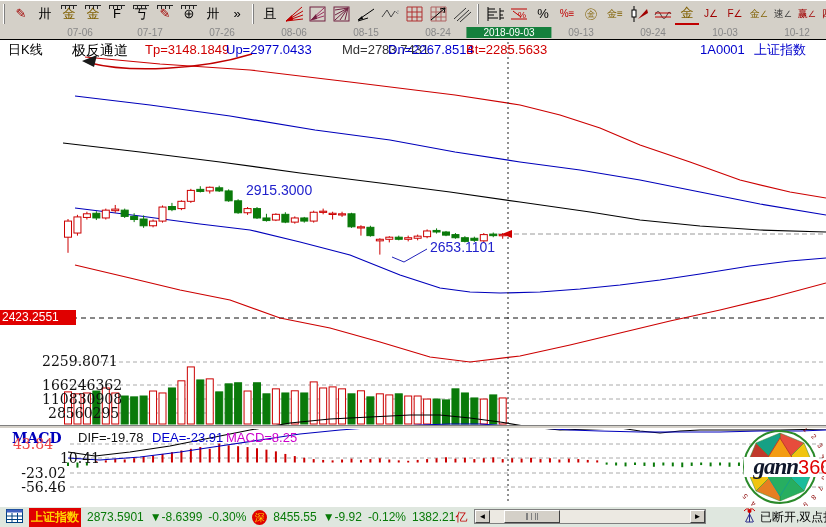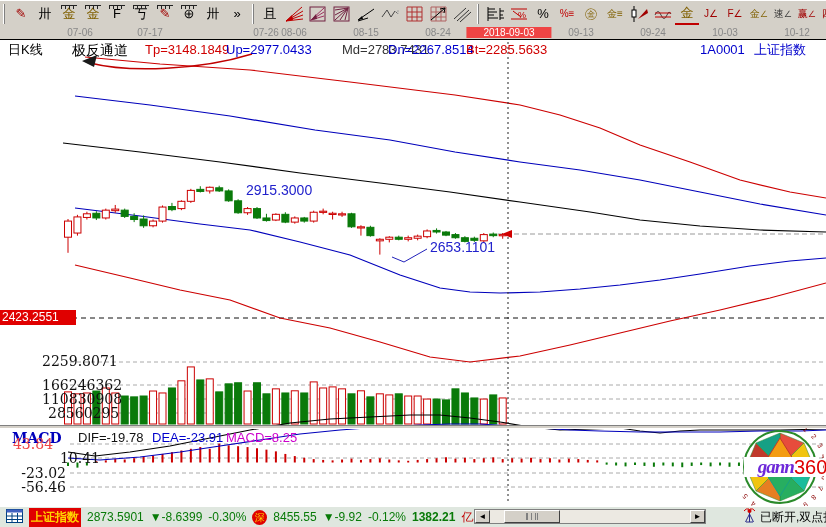--- a/index.html
+++ b/index.html
@@ -12,37 +12,37 @@
   .ticon{width:24px;height:21px;display:flex;align-items:center;justify-content:center;
          font-size:13px;line-height:1;cursor:default;flex:0 0 auto;}
   .ticon.grid{position:relative;}
   .ticon.grid::before{content:"";position:absolute;top:2px;left:4px;right:4px;height:3px;
          border-top:1px solid #222;background:repeating-linear-gradient(90deg,#222 0 1px,transparent 1px 4px);}
   .ticon svg{display:block;}
   
   .daterow{position:absolute;left:0;top:26px;width:826px;height:14px;background:#d4d0c8;
            border-bottom:1px solid #000;box-sizing:border-box;font-size:10px;color:#888;}
   .dtick{position:absolute;top:1px;transform:translateX(-50%);white-space:nowrap;}
-  .dtick.hl{background:#ef4444;color:#fff;padding:0 17px;}
+  .dtick.hl{background:#15803d;color:#fff;padding:0 17px;}
   
   .chart{position:absolute;left:0;top:40px;width:704px;height:466px;background:#fff;}
   .chart svg{position:absolute;left:0;top:0;}
   .lab{position:absolute;white-space:nowrap;line-height:1;}
   .serif{font-family:"DejaVu Serif","Liberation Serif",serif;}
   .infoline{font-size:13px;}
   .alertbox{position:absolute;left:0;top:270px;width:76px;height:15px;background:#e00000;color:#fff;
             font-size:12px;line-height:15px;padding-left:2px;box-sizing:border-box;}
   .divider{position:absolute;left:0;width:826px;height:4px;background:#d4d0c8;
            border-top:1px solid #808080;border-bottom:1px solid #fff;box-sizing:border-box;}
   
   .logo{position:absolute;left:740px;top:388px;width:84px;height:78px;}
   .logo .band{position:absolute;left:4px;top:29px;width:74px;height:20px;background:#fff;
               display:flex;align-items:center;justify-content:center;}
   .logo .g1{font-family:"Liberation Serif",serif;font-style:italic;font-weight:bold;
-            font-size:19px;color:#6d28d9;letter-spacing:-1px;margin-left:23px;}
+            font-size:23px;color:#0f172a;letter-spacing:-1px;margin-left:23px;}
   .logo .g2{font-family:"Liberation Sans",sans-serif;font-weight:normal;font-size:20px;color:#e00000;}
   
   .status{position:absolute;left:0;top:506px;width:826px;height:21px;background:#dfe7df;
           border-top:1px solid #fff;box-sizing:border-box;font-size:12px;display:flex;align-items:center;}
   .status .item{margin-right:6px;white-space:nowrap;}
   .green{color:#087a08;}
   .tab-red{background:#e00000;color:#ffd400;padding:1px 2px;font-weight:bold;}
   .szbadge{display:inline-block;width:15px;height:15px;border-radius:50%;background:#e00000;color:#ffd400;
            font-size:10px;line-height:15px;text-align:center;}
   .redtxt{color:#c00000;}
@@ -162,21 +162,21 @@
       <span class="ticon" style="color: rgb(160, 0, 0); font-size: 10px;">F∠</span>
       <span class="ticon" style="color: rgb(128, 96, 0); font-size: 10px;">金∠</span>
       <span class="ticon" style="color: rgb(51, 51, 51); font-size: 10px;">速∠</span>
       <span class="ticon" style="color: rgb(160, 0, 0); font-size: 10px;">赢∠</span>
       <span class="ticon" style="color: rgb(160, 0, 0); font-size: 10px;">四∠</span>
     </div>
 
   <div class="daterow" id="daterow">
       <span class="dtick" style="left: 80px;">07-06</span>
       <span class="dtick" style="left: 150px;">07-17</span>
-      <span class="dtick" style="left: 222px; margin-left: 44px;">07-26</span>
+      <span class="dtick" style="left: 222px;">07-26</span>
       <span class="dtick" style="left: 294px;">08-06</span>
       <span class="dtick" style="left: 366px;">08-15</span>
       <span class="dtick" style="left: 438px;">08-24</span>
       <span class="dtick hl" style="left: 509px;">2018-09-03</span>
       <span class="dtick" style="left: 581px;">09-13</span>
       <span class="dtick" style="left: 653px;">09-24</span>
       <span class="dtick" style="left: 725px;">10-03</span>
       <span class="dtick" style="left: 797px;">10-12</span>
     </div>
 
@@ -506,21 +506,21 @@
           <line x1="11.5" y1="4" x2="11.5" y2="14" stroke="#004080"></line>
         </svg></span>
     <span class="item tab-red">上证指数</span>
     <span class="item green">2873.5901</span>
     <span class="item green">▼-8.6399</span>
     <span class="item green">-0.30%</span>
     <span class="item szbadge">深</span>
     <span class="item green">8455.55</span>
     <span class="item green">▼-9.92</span>
     <span class="item green">-0.12%</span>
-    <span class="item green" style="margin-right:6px;font-weight:bold;">1382.21</span>
+    <span class="item green" style="margin-right:0;">1382.21</span>
     <span class="item redtxt">亿</span>
   </div>
 
   <div class="sb">
     <div class="sbbtn">◄</div>
     <div class="sbthumb">
         <i></i>
       </div>
     <div class="sbspacer"></div>
     <div class="sbbtn">►</div>

